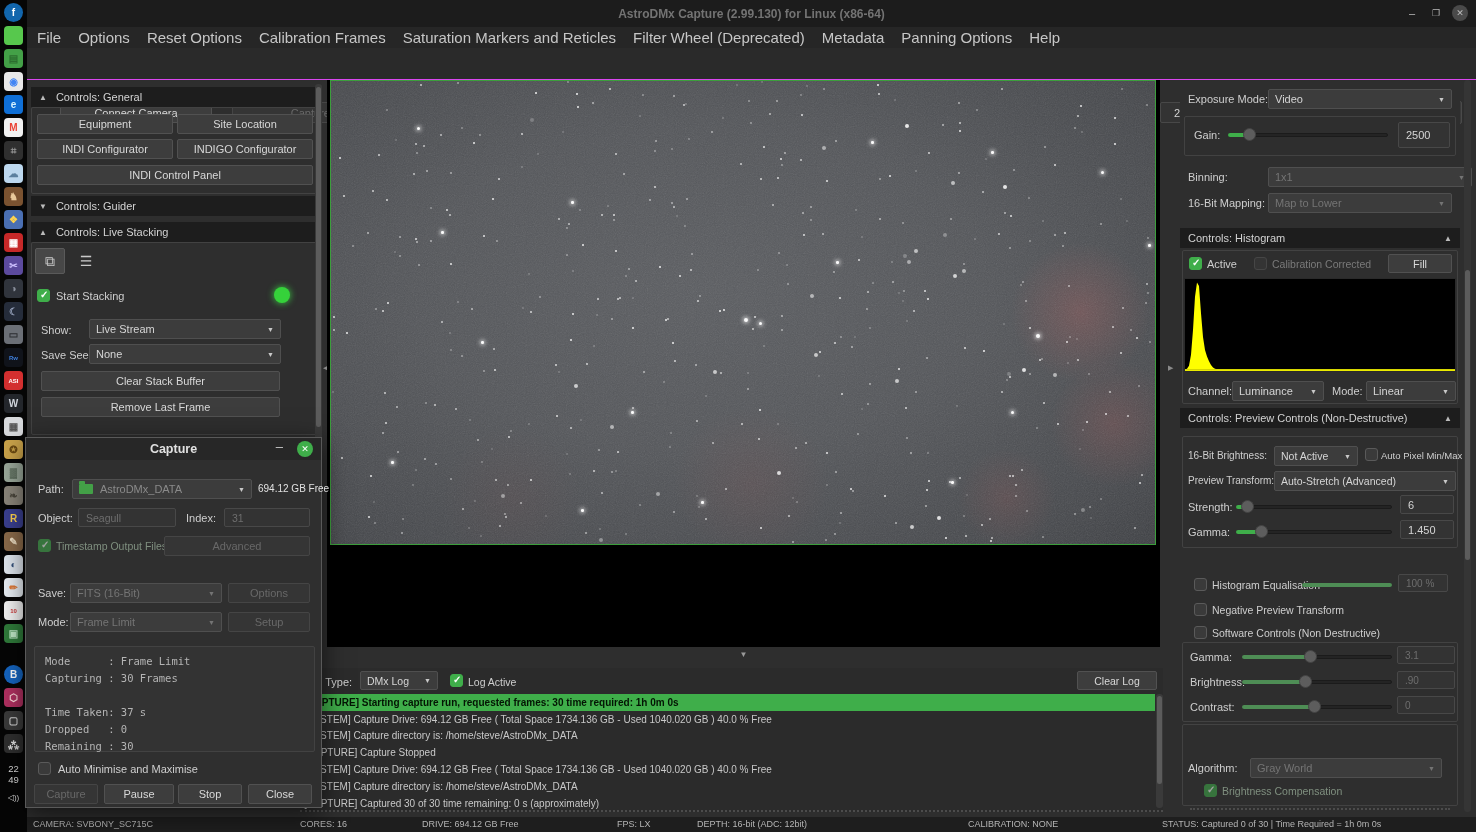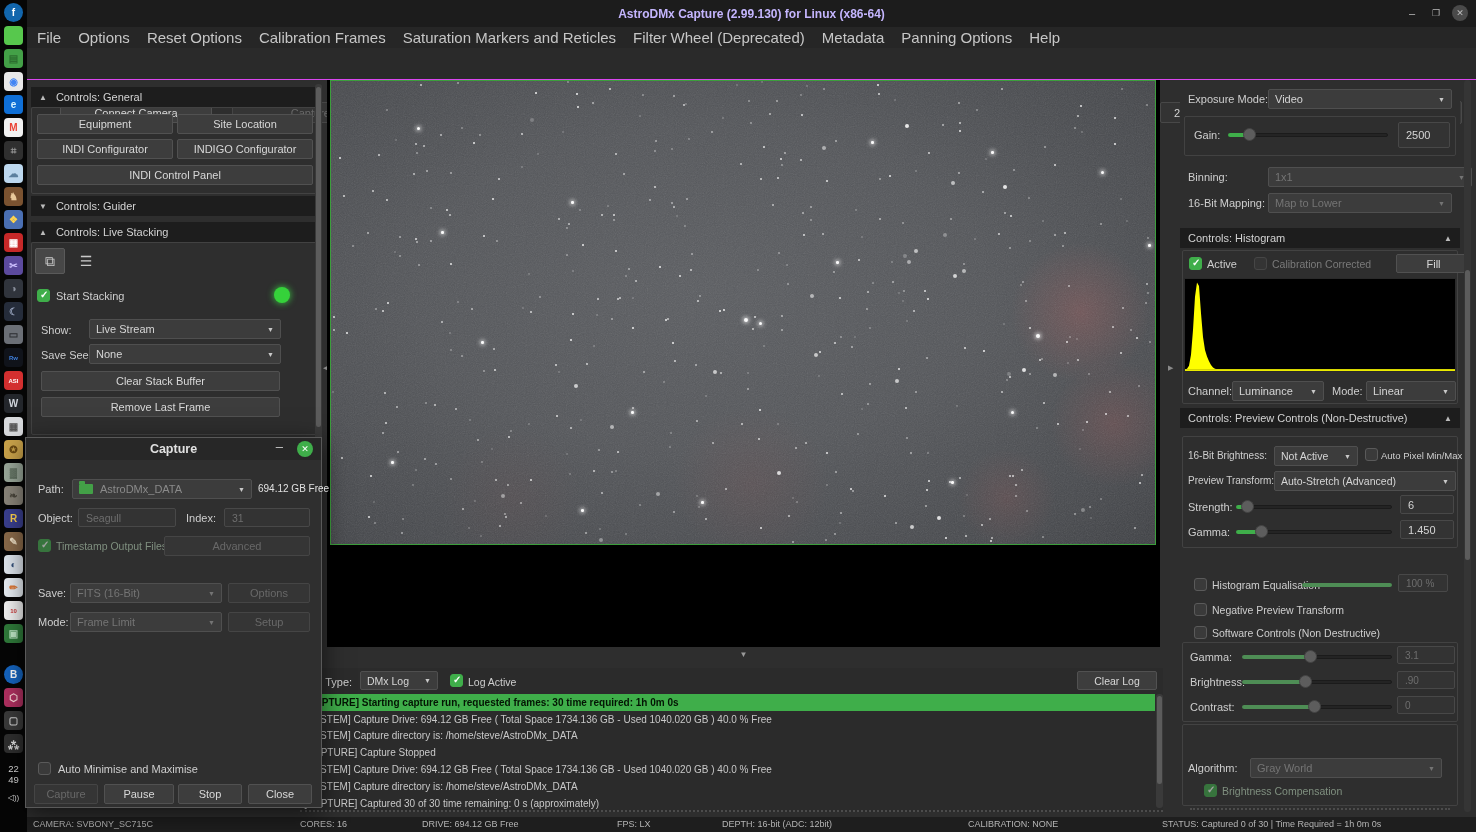--- a/index.html
+++ b/index.html
@@ -8,21 +8,21 @@
   
   #taskbar{position:absolute;left:0;top:0;width:27px;height:832px;background:#060606;z-index:5;display:flex;flex-direction:column;align-items:center;padding-top:3px}
   .tb-icon{width:19px;height:19px;border-radius:4px;margin-bottom:4px;font-size:10px;font-weight:bold;display:flex;align-items:center;justify-content:center;flex:none;overflow:hidden;cursor:pointer}
   .tb-icon.round{border-radius:50%}
   .tb-icon.tiny{font-size:6px;letter-spacing:0}
   #tb-clock{color:#ddd;font-size:9.5px;text-align:center;line-height:11px;margin-top:6px}
   #tb-speaker{color:#ddd;font-size:8px;margin-top:8px}
   
   #window{position:absolute;left:27px;top:0;width:1449px;height:832px;background:#2e2e2e}
   #titlebar{position:absolute;left:0;top:0;right:0;height:27px;background:#1c1c1c;display:flex;align-items:center;justify-content:center}
-  #titlebar .title{font-size:12px;color:#c4b5fd;font-weight:bold}
+  #titlebar .title{font-size:12px;color:#737373;font-weight:bold}
   .winbtns{position:absolute;right:8px;top:5px;display:flex;align-items:center;gap:8px}
   .winbtn{color:#bbb;font-size:11px;width:16px;height:16px;display:flex;align-items:center;justify-content:center;cursor:pointer}
   .winbtn.circle{background:#4a4a4a;border-radius:50%;font-size:9px}
   #menubar{position:absolute;left:0;top:27px;right:0;height:21px;background:#262626;display:flex;align-items:center;gap:17px;padding-left:10px}
   .menu-item{font-size:15px;color:#c6c6c6;cursor:pointer;white-space:nowrap}
   #toolbar{position:absolute;left:0;top:48px;right:0;height:32px;background:#2a2a2a;border-bottom:1px solid #d946ef}
   
   .lbl{position:absolute;font-size:11px;color:#cecece;white-space:nowrap}
   .lbl.dim{color:#7a7a7a}
   .lbl.sm{font-size:10px}
@@ -312,21 +312,21 @@
 
     <div class="sec right" style="left:0;top:148px;width:280px">
       <span>Controls: Histogram</span>
       <span class="caret">▲</span>
       </div>
     <div class="gbox" style="left:2px;top:170px;width:276px;height:154px"></div>
     <span class="cb on" style="left:9px;top:177px"></span>
     <span class="lbl" style="left:27px;top:178px">Active</span>
     <span class="cb dim" style="left:74px;top:177px"></span>
     <span class="lbl dim" style="left:92px;top:178px;font-size:10.5px">Calibration Corrected</span>
-    <div class="btn" style="left:216px;top:174px;width:75px;height:19px">
+    <div class="btn" style="left:208px;top:174px;width:64px;height:19px">
       <span>Fill</span>
       </div>
     <div id="hist-box">
       <svg width="270" height="92" style="display:block">
         <polygon id="hist-poly" fill="#ffff00" points="0,92 0.0,90.4 2.0,89.8 4.0,86.7 6.0,75.7 8.0,51.0 10.0,17.8 12.0,3.5 14.0,7.0 16.0,34.2 18.0,57.9 20.0,70.9 22.0,77.6 24.0,82.3 26.0,86.0 28.0,88.4 30.0,89.7 32.0,90.2 34.0,90.4 36.0,90.5 38.0,90.5 40.0,90.5 42.0,90.5 44.0,90.5 46.0,90.5 48.0,90.5 50.0,90.5 52.0,90.5 54.0,90.5 56.0,90.5 58.0,90.5 60.0,90.5 62.0,90.5 64.0,90.5 66.0,90.5 68.0,90.5 70.0,90.5 72.0,90.5 74.0,90.5 76.0,90.5 78.0,90.5 80.0,90.5 82.0,90.5 84.0,90.5 86.0,90.5 88.0,90.5 90.0,90.5 92.0,90.5 94.0,90.5 96.0,90.5 98.0,90.5 100.0,90.5 102.0,90.5 104.0,90.5 106.0,90.5 108.0,90.5 110.0,90.5 112.0,90.5 114.0,90.5 116.0,90.5 118.0,90.5 120.0,90.5 122.0,90.5 124.0,90.5 126.0,90.5 128.0,90.5 130.0,90.5 132.0,90.5 134.0,90.5 136.0,90.5 138.0,90.5 140.0,90.5 142.0,90.5 144.0,90.5 146.0,90.5 148.0,90.5 150.0,90.5 152.0,90.5 154.0,90.5 156.0,90.5 158.0,90.5 160.0,90.5 162.0,90.5 164.0,90.5 166.0,90.5 168.0,90.5 170.0,90.5 172.0,90.5 174.0,90.5 176.0,90.5 178.0,90.5 180.0,90.5 182.0,90.5 184.0,90.5 186.0,90.5 188.0,90.5 190.0,90.5 192.0,90.5 194.0,90.5 196.0,90.5 198.0,90.5 200.0,90.5 202.0,90.5 204.0,90.5 206.0,90.5 208.0,90.5 210.0,90.5 212.0,90.5 214.0,90.5 216.0,90.5 218.0,90.5 220.0,90.5 222.0,90.5 224.0,90.5 226.0,90.5 228.0,90.5 230.0,90.5 232.0,90.5 234.0,90.5 236.0,90.5 238.0,90.5 240.0,90.5 242.0,90.5 244.0,90.5 246.0,90.5 248.0,90.5 250.0,90.5 252.0,90.5 254.0,90.5 256.0,90.5 258.0,90.5 260.0,90.5 262.0,90.5 264.0,90.5 266.0,90.5 268.0,90.5 270.0,90.5 270,92"></polygon>
         <rect x="0" y="90" width="270" height="1.5" fill="#d6d600"></rect>
       </svg>
     </div>
     <span class="lbl" style="left:8px;top:305px">Channel:</span>
     <div class="dd" style="left:52px;top:301px;width:92px">
@@ -456,21 +456,21 @@
       <span class="thumb" style="top:2px;height:88px"></span>
       </div>
     <div style="position:absolute;left:0;right:0;bottom:0;border-bottom:2px dotted #4c4c4c"></div>
   </div>
 
   <div id="statusbar">
       <span class="status-item" style="left: 6px;">CAMERA: SVBONY_SC715C</span>
       <span class="status-item" style="left: 273px;">CORES: 16</span>
       <span class="status-item" style="left: 395px;">DRIVE: 694.12 GB Free</span>
       <span class="status-item" style="left: 590px;">FPS: LX</span>
-      <span class="status-item" style="left: 695px; text-align: center;">DEPTH: 16-bit (ADC: 12bit)</span>
+      <span class="status-item" style="left: 670px; text-align: center;">DEPTH: 16-bit (ADC: 12bit)</span>
       <span class="status-item" style="left: 941px;">CALIBRATION: NONE</span>
       <span class="status-item" style="left: 1135px;">STATUS: Captured 0 of 30 | Time Required = 1h 0m 0s</span>
     </div>
 </div>
 
 <div id="dialog">
   <div id="dlg-title">
     <span class="t">Capture</span>
     <span style="position:absolute;right:38px;top:1px;color:#ccc;font-size:13px;cursor:pointer">–</span>
     <span style="position:absolute;right:8px;top:3px;width:16px;height:16px;border-radius:50%;background:#3fae4a;color:#fff;font-size:9px;display:flex;align-items:center;justify-content:center;cursor:pointer">✕</span>
@@ -504,20 +504,28 @@
     <span>Options</span>
     </div>
   <span class="lbl" style="left:12px;top:178px">Mode:</span>
   <div class="dd dim" style="left:44px;top:174px;width:152px">
     <span class="txt">Frame Limit</span>
       <span class="arr">▼</span>
     </div>
   <div class="btn dim" style="left:202px;top:174px;width:82px;height:20px">
     <span>Setup</span>
     </div>
+  <div class="gbox" style="left:8px;top:208px;width:281px;height:106px;background:#333">
+    <div class="pre" style="position:absolute;left:10px;top:6px;font-size:10.5px;line-height:17px;color:#b5b5b5">Mode      : Frame Limit
+Capturing : 30 Frames
+
+Time Taken: 37 s
+Dropped   : 0
+Remaining : 30</div>
+  </div>
   <span class="cb" style="left:12px;top:324px"></span>
   <span class="lbl" style="left:32px;top:325px">Auto Minimise and Maximise</span>
   <div class="btn dim" style="left:8px;top:346px;width:64px;height:20px">
     <span>Capture</span>
     </div>
   <div class="btn" style="left:78px;top:346px;width:70px;height:20px">
     <span>Pause</span>
     </div>
   <div class="btn" style="left:152px;top:346px;width:64px;height:20px">
     <span>Stop</span>

